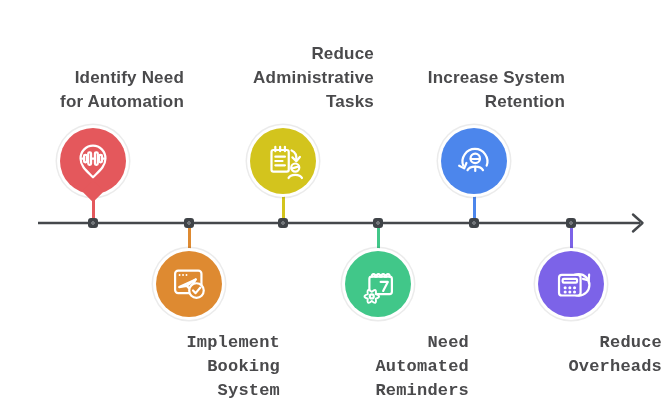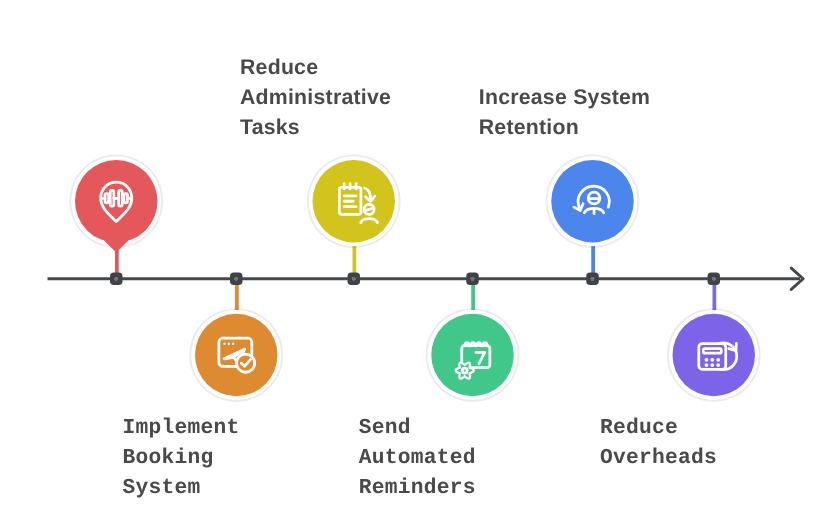--- a/index.html
+++ b/index.html
@@ -15,21 +15,21 @@
        left:calc(var(--x) - 5px);
        background:radial-gradient(circle,#72767a 0 1.6px,#3f4347 1.7px);}
   .bubble{position:absolute;width:66px;height:66px;border-radius:50%;
           left:calc(var(--x) - 33px);background:var(--c);
           box-shadow:0 0 0 3px #fff,0 0 0 4.5px rgba(60,60,60,.10);
           display:flex;align-items:center;justify-content:center;}
   .above .bubble{top:128px;}
   .below .bubble{top:251px;}
   .pin .bubble::after{content:"";position:absolute;left:50%;bottom:-5px;width:15px;height:15px;
           background:var(--c);transform:translateX(-50%) rotate(45deg);border-radius:2px;}
-  .label{position:absolute;width:182px;left:calc(var(--x) - 91px);text-align:left;
+  .label{position:absolute;width:182px;left:calc(var(--x) - 91px);text-align:right;
          font-weight:bold;font-size:17px;line-height:24px;letter-spacing:.2px;
          color:#4a4a4c;white-space:pre-line;}
   .above .label{bottom:303px;}
   .below .label{top:331px;font-family:Liberation Mono, monospace;}
   .icon{display:block;}
 </style>
 </head>
 <body>
 
 <div id="stage">
@@ -45,20 +45,22 @@
     <div class="bubble">
       <svg class="icon" width="46" height="46" viewBox="0 0 48 48" fill="none" stroke="#fff" stroke-width="2.3" stroke-linecap="round" stroke-linejoin="round">
         <path d="M24 41 C17.5 34.5 11 29.5 11 21.5 C11 13.8 16.8 8 24 8 C31.2 8 37 13.8 37 21.5 C37 29.5 30.5 34.5 24 41 Z"></path>
         <path d="M12.2 21.5 H14.2 M33.8 21.5 H35.8 M22 21.5 H26"></path>
         <rect x="14.6" y="17.6" width="3" height="7.8" rx="1.3"></rect>
         <rect x="30.4" y="17.6" width="3" height="7.8" rx="1.3"></rect>
         <rect x="19" y="15" width="3" height="13" rx="1.3"></rect>
         <rect x="26" y="15" width="3" height="13" rx="1.3"></rect>
       </svg>
     </div>
+    <div class="label">Identify Need
+for Automation</div>
   </div>
 
   <div class="milestone below" style="--x: 189px; --c: #DE8A31;">
     <div class="stem"></div>
     <div class="dot"></div>
     <div class="bubble">
       <svg class="icon" width="46" height="46" viewBox="0 0 48 48" fill="none" stroke="#fff" stroke-width="2.3" stroke-linecap="round" stroke-linejoin="round">
         <rect x="9.5" y="10" width="27.5" height="23.5" rx="3.2"></rect>
         <circle cx="14.2" cy="14.6" r="1" fill="#fff" stroke="none"></circle>
         <circle cx="17.8" cy="14.6" r="1" fill="#fff" stroke="none"></circle>
@@ -99,21 +101,21 @@
     <div class="dot"></div>
     <div class="bubble">
       <svg class="icon" width="46" height="46" viewBox="0 0 48 48" fill="none" stroke="#fff" stroke-width="2.3" stroke-linecap="round" stroke-linejoin="round">
         <path d="M17.6 16.4 C17.6 12.8 21.2 12.8 21.2 16.4 M22.6 16.4 C22.6 12.8 26.2 12.8 26.2 16.4 M27.6 16.4 C27.6 12.8 31.2 12.8 31.2 16.4 M32.6 16.4 C32.6 12.8 36.2 12.8 36.2 16.4"></path>
         <rect x="15" y="16.2" width="23.5" height="18.3" rx="2.4"></rect>
         <path d="M26.8 21.8 H34.2 L29.4 31.2"></path>
         <path d="M21.66 39.4 Q23 46.5 17.5 41.8 Q12 46.5 13.34 39.4 Q6.5 37 13.34 34.6 Q12 27.5 17.5 32.2 Q23 27.5 21.66 34.6 Q28.5 37 21.66 39.4 Z" style="fill:var(--c)" stroke-width="2"></path>
         <circle cx="17.5" cy="37" r="2.1"></circle>
       </svg>
     </div>
-    <div class="label">Send
+    <div class="label">Need
 Automated
 Reminders</div>
   </div>
 
   <div class="milestone above" style="--x: 474px; --c: #4C86EC;">
     <div class="stem"></div>
     <div class="dot"></div>
     <div class="bubble">
       <svg class="icon" width="46" height="46" viewBox="0 0 48 48" fill="none" stroke="#fff" stroke-width="2.3" stroke-linecap="round" stroke-linejoin="round">
         <path d="M37.2 28.9 A13 13 0 1 0 12.8 28.9"></path>

